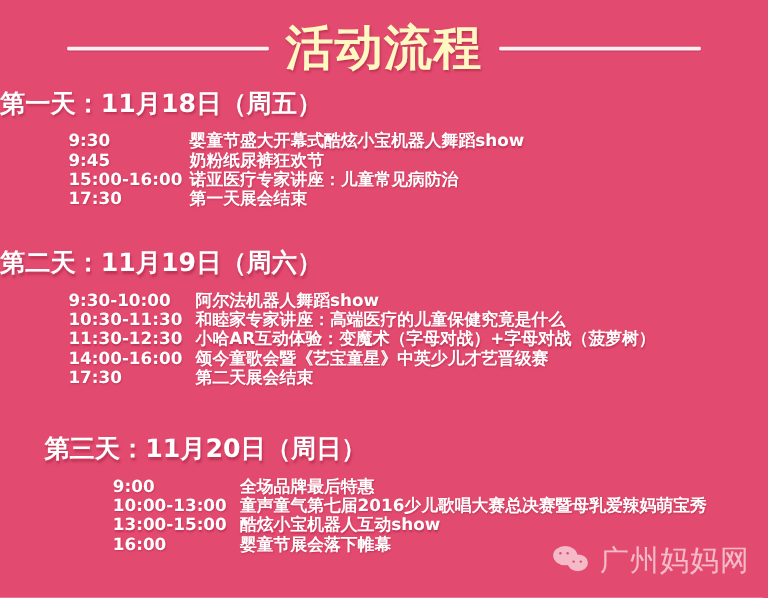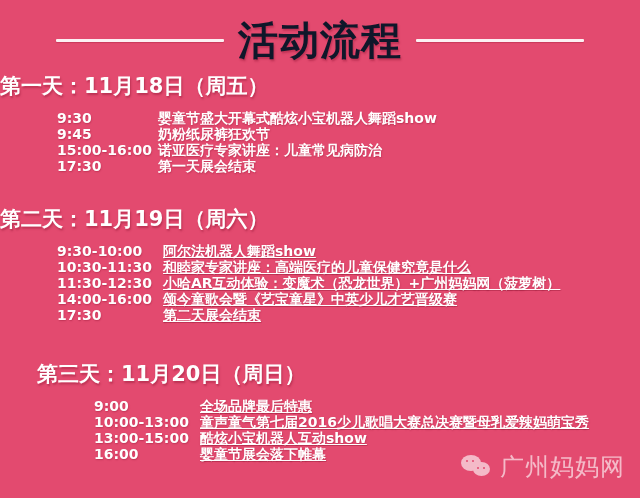--- a/index.html
+++ b/index.html
@@ -39,21 +39,21 @@
     border-radius: 1px;
     box-shadow: 0 1px 1px rgba(150, 20, 50, 0.35);
   }
   .rule-left  { width: 168px; margin-right: 14px; }
   .rule-right { width: 168px; margin-left: 14px; }
 
   .main-title {
     font-size: 40px;
     line-height: 44px;
     font-weight: bold;
-    color: #0f172a;
+    color: #fef9c3;
     letter-spacing: 1px;
     white-space: nowrap;
     text-shadow: 1px 2px 2px rgba(150, 25, 55, 0.45);
   }
 
   
   .day-block {
     position: absolute;
     left: 0;
     width: 640px;
@@ -93,21 +93,21 @@
   .event-cell {
     flex: 0 0 auto;
     font-size: 14px;
     line-height: 16px;
     font-weight: bold;
     color: #ffffff;
     text-shadow: 0.5px 1px 1.5px rgba(150, 25, 55, 0.45);
   }
   
   #day-block-1 .event-cell,
-  #day-block-2 .event-cell { padding-left: 5px; text-decoration: underline; }
+  #day-block-2 .event-cell { padding-left: 5px; }
 
   
   #watermark {
     position: absolute;
     right: 15px;
     bottom: 18px;
     display: flex;
     align-items: center;
     opacity: 0.62;
   }
@@ -189,21 +189,21 @@
       <div class="schedule-row">
         <div class="time-cell">9:30-10:00</div>
         <div class="event-cell">阿尔法机器人舞蹈show</div>
       </div>
       <div class="schedule-row">
         <div class="time-cell">10:30-11:30</div>
         <div class="event-cell">和睦家专家讲座：高端医疗的儿童保健究竟是什么</div>
       </div>
       <div class="schedule-row">
         <div class="time-cell">11:30-12:30</div>
-        <div class="event-cell">小哈AR互动体验：变魔术（恐龙世界）+广州妈妈网（菠萝树）</div>
+        <div class="event-cell">小哈AR互动体验：变魔术（字母对战）+字母对战（菠萝树）</div>
       </div>
       <div class="schedule-row">
         <div class="time-cell">14:00-16:00</div>
         <div class="event-cell">颂今童歌会暨《艺宝童星》中英少儿才艺晋级赛</div>
       </div>
       <div class="schedule-row">
         <div class="time-cell">17:30</div>
         <div class="event-cell">第二天展会结束</div>
       </div>
     </div>

